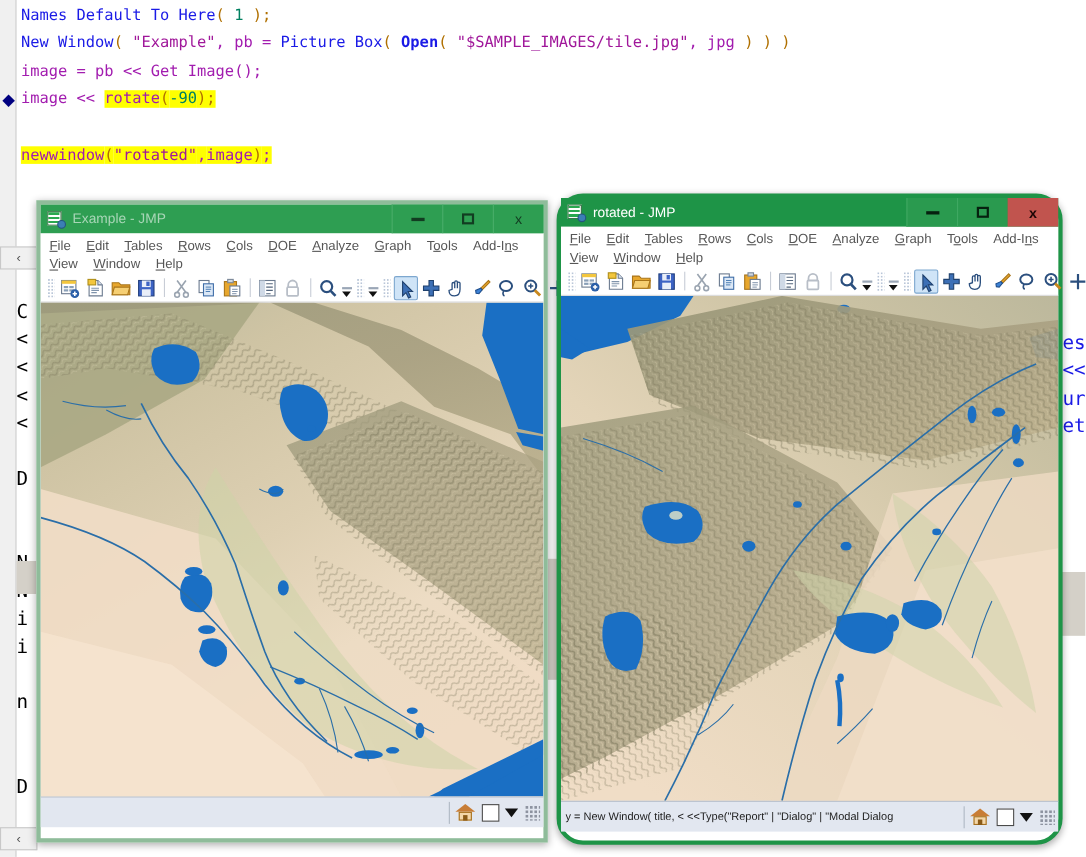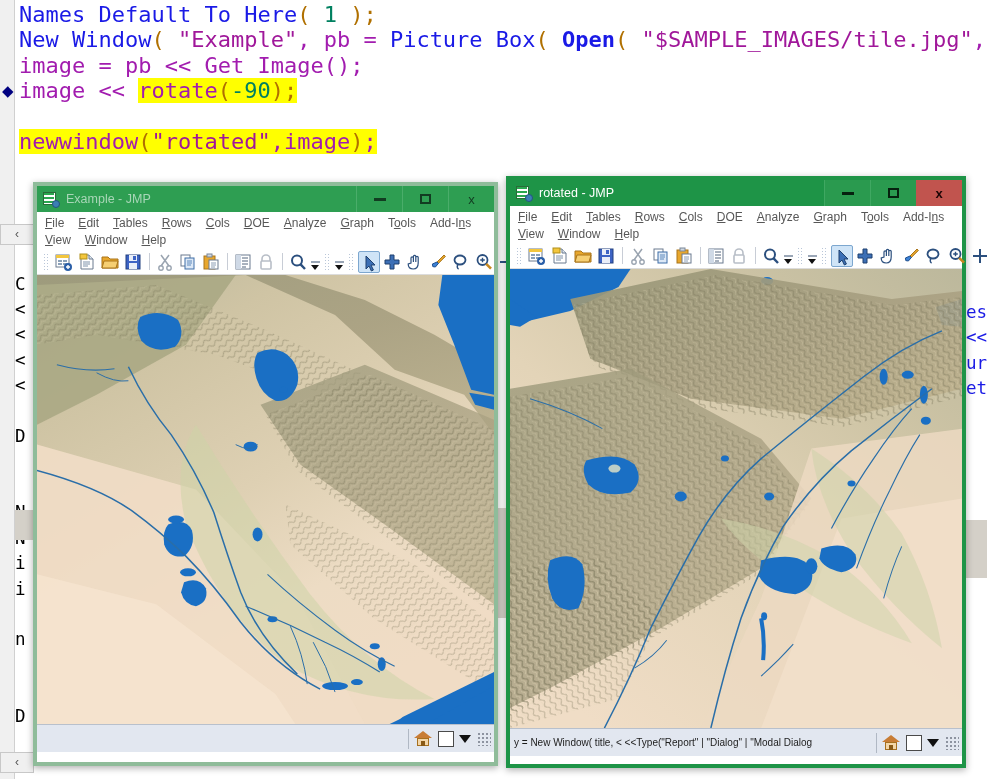--- a/index.html
+++ b/index.html
@@ -28,21 +28,21 @@
     position: absolute;
     left: 0; top: 0; width: 15px; height: 779px;
     background: #f0f0f0;
     border-right: 1px solid #d0d0d0;
   }
   .code {
     position: absolute;
     left: 15px; top: 2px;
     width: 972px;
     font-family: "DejaVu Sans Mono", "Liberation Mono", monospace;
-    font-size: 22px;
+    font-size: 14px;
     line-height: 25.4px;
     color: #000000;
     white-space: pre;
     letter-spacing: 0px;
   }
   .code .ln { display: block; height: 25.4px; padding-left: 4px; }
   .kw   { color: #1a1ae6; }
   .fn   { color: #1a1ae6; font-weight: bold; }
   .str  { color: #a0179a; }
   .num  { color: #008060; }
@@ -545,21 +545,21 @@
           <div class="roof"></div>
           <div class="body"></div>
           <div class="door"></div>
         </div>
       <div class="chk-box"></div>
       <div class="chk-arrow"></div>
       <div class="resize-grip"></div>
     </div>
   </div>
 
-  <div class="jmpwin active" style="left:506px; top:176px; width:460px; height:592px;">
+  <div class="jmpwin active" style="left:506px; top:176px; width:460px; height:592px;border-radius:24px;">
 
     <div class="titlebar active">
       <div class="title-icon">
         <div class="sheet"></div>
           <div class="bars"></div>
           <div class="dot"></div>
       </div>
       <div class="title-text active">rotated - JMP</div>
       <div class="winbtns">
         <div class="winbtn act-min">

